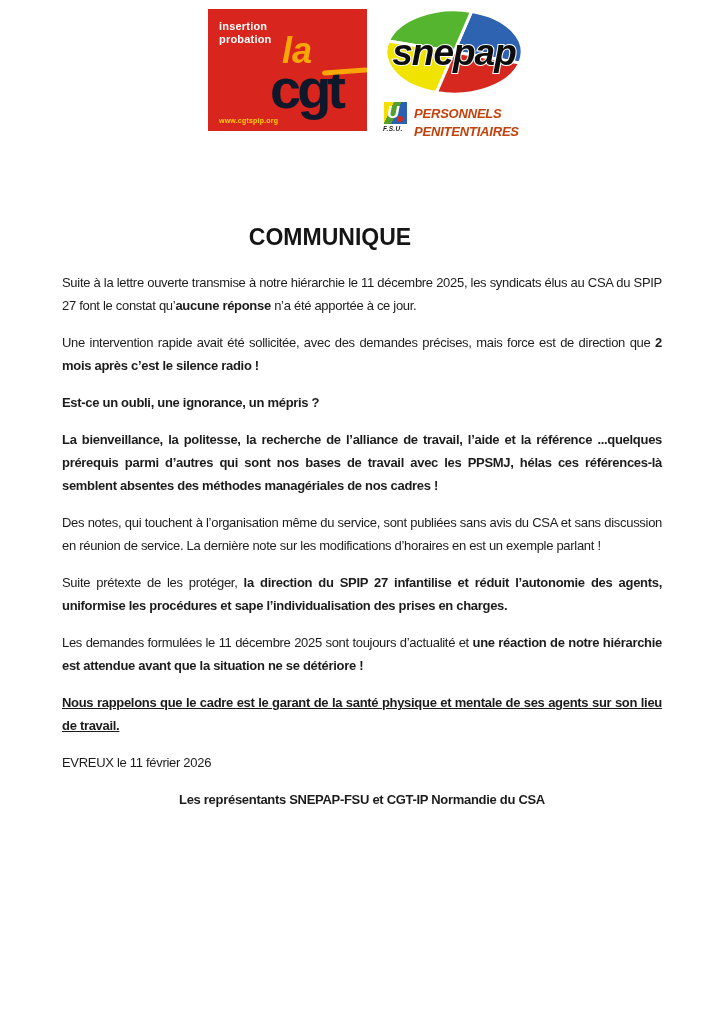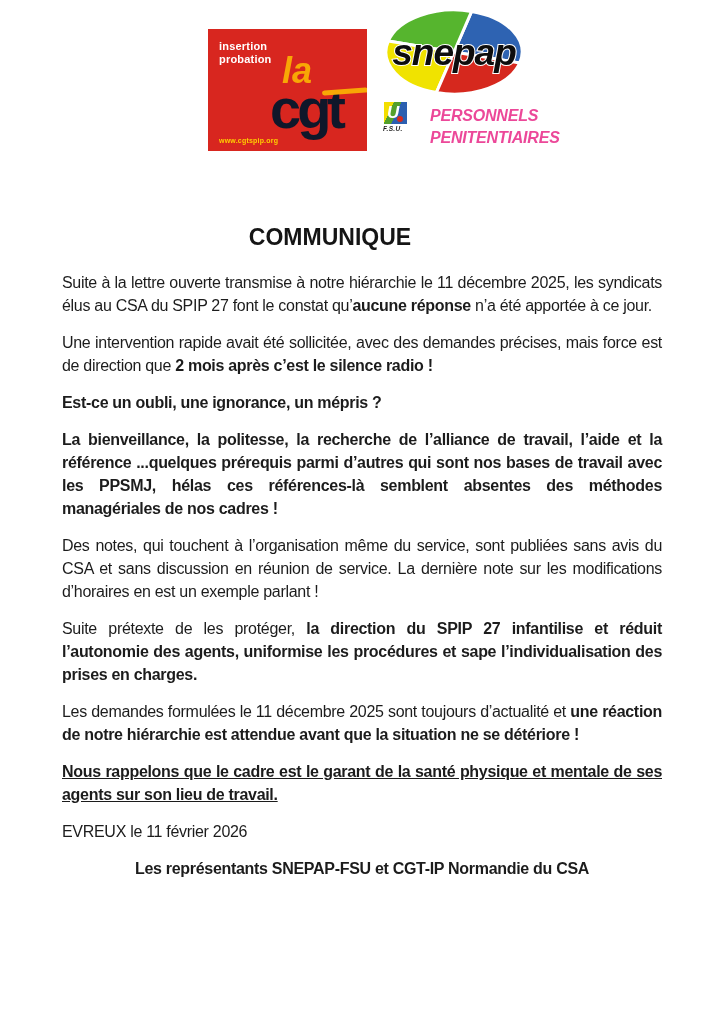--- a/index.html
+++ b/index.html
@@ -4,21 +4,21 @@
 <style>
   html, body { margin:0; padding:0; background:#ffffff; }
   .page {
     position:relative; width:724px; height:1024px; margin:0 auto;
     background:#ffffff; overflow:hidden;
     font-family:"Liberation Sans", sans-serif; color:#1c1c1c;
   }
 
   
   .cgt-logo {
-    position:absolute; left:208px; top:29px; width:159px; height:122px;
+    position:absolute; left:208px; top:9px; width:159px; height:122px;
     background:#d8261f; overflow:hidden;
   }
   .cgt-top {
     position:absolute; left:11px; top:11px; color:#ffffff;
     font-size:11px; font-weight:bold; line-height:1.2; letter-spacing:0.2px;
   }
   .cgt-la {
     position:absolute; left:74px; top:24px; color:#f8a705;
     font-family:Liberation Sans, sans-serif; font-style:italic; font-weight:bold;
     font-size:36px; line-height:1; z-index:2;
@@ -59,35 +59,35 @@
   }
   .fsu-dot {
     position:absolute; left:14px; top:14px; width:6px; height:6px;
     background:#d42a1d; border-radius:50%;
   }
   .fsu-label {
     position:absolute; left:0; top:23px; color:#1c1c1c;
     font-size:6.5px; font-weight:bold; font-style:italic; letter-spacing:0.3px;
   }
   .pp-text {
-    margin-left:20px; padding-top:3px; color:#ec4899;
-    font-weight:bold; font-style:italic; font-size:16px; line-height:1.35;
+    margin-left:4px; padding-top:3px; color:#c2410c;
+    font-weight:bold; font-style:italic; font-size:13px; line-height:1.35;
     letter-spacing:-0.2px; white-space:nowrap;
   }
 
   
   .title {
     position:absolute; top:224px; left:0; width:660px; margin:0;
     text-align:center; font-size:23px; font-weight:bold; color:#151515;
   }
 
   
   .doc-body {
     position:absolute; left:62px; top:271px; width:600px;
-    font-size:16px; line-height:23px; letter-spacing:-0.3px; color:#1c1c1c;
+    font-size:13px; line-height:23px; letter-spacing:-0.3px; color:#1c1c1c;
   }
   .doc-body p { margin:0 0 14px 0; }
   .align-justify { text-align:justify; }
   .align-left { text-align:left; }
   .align-center { text-align:center; }
   .run-bold { font-weight:bold; }
   .run-underline { text-decoration:underline; }
 </style>
 </head>
 <body>

